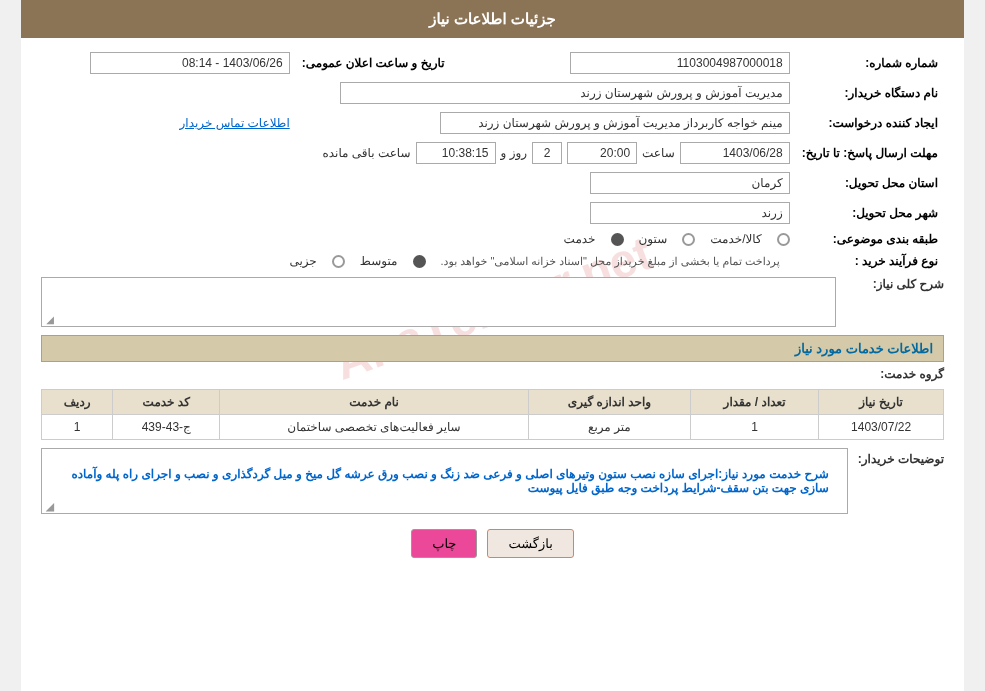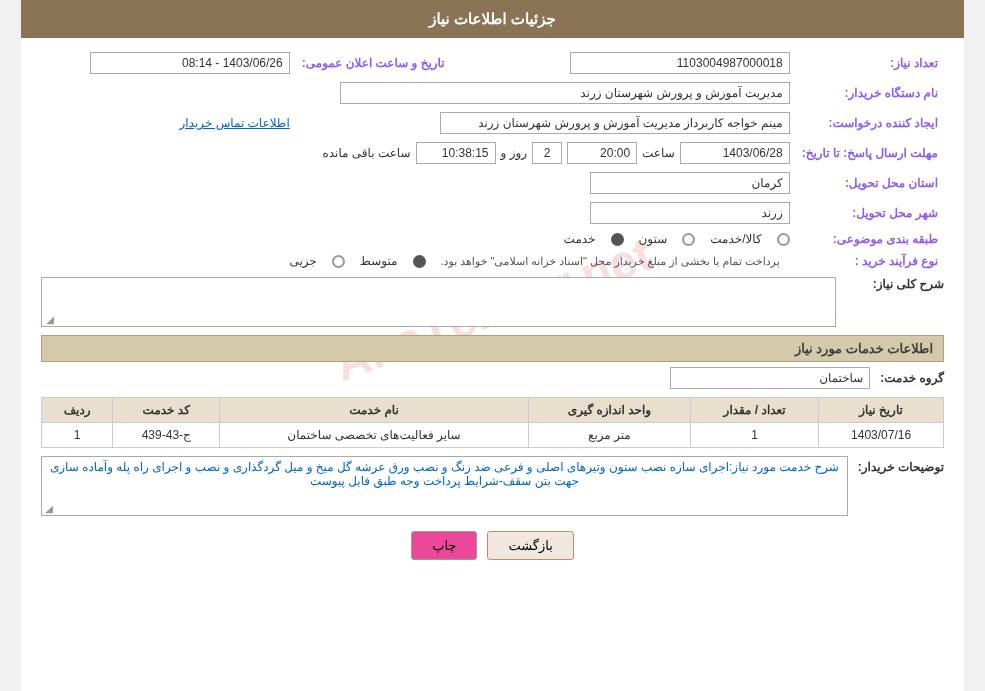--- a/index.html
+++ b/index.html
@@ -28,37 +28,37 @@
       padding: 10px 20px;
     }
     
     .section-header {
       background: #d4c9a8;
       border: 1px solid #b0a080;
       padding: 5px 10px;
       font-weight: bold;
       font-size: 13px;
       margin: 8px 0 5px 0;
-      color: #404040;
+      color: #0369a1;
     }
     
     .info-table {
       width: 100%;
       border-collapse: collapse;
       margin-bottom: 5px;
     }
     .info-table td {
       padding: 4px 6px;
       vertical-align: middle;
     }
     .label-cell {
       text-align: right;
       font-weight: bold;
       white-space: nowrap;
-      color: #8b5cf6;
+      color: #000000;
       width: 130px;
     }
     .value-cell {
       text-align: right;
     }
     .input-box {
       border: 1px solid #aaa;
       background: #fff;
       padding: 3px 6px;
       display: inline-block;
@@ -168,27 +168,28 @@
     }
     .notes-label {
       font-weight: bold;
       white-space: nowrap;
       padding-top: 4px;
       min-width: 80px;
     }
     .notes-box {
       border: 1px solid #aaa;
       background: #fff;
-      padding: 3px;
+      padding: 18px;
       min-height: 60px;
       flex: 1;
-      text-align: center;
+      text-align: right;
       direction: rtl;
       color: #0066cc;
       position: relative;
+      font-weight: bold;
     }
     
     .button-row {
       display: flex;
       justify-content: center;
       gap: 10px;
       margin: 15px 0 10px 0;
     }
     .btn {
       padding: 6px 20px;
@@ -246,21 +247,21 @@
     <span>جزئیات اطلاعات نیاز</span>
   </div>
 
   <div class="main-content watermark-area">
     <div class="watermark">AnaТender.net</div>
     <div class="content-z">
 
       <table class="info-table">
         <tbody>
             <tr>
-          <td class="label-cell">تعداد نیاز:</td>
+          <td class="label-cell">شماره شماره:</td>
           <td class="value-cell" style="width:300px;">
             <div class="input-box" style="width:220px;">1103004987000018</div>
           </td>
           <td class="label-cell" style="text-align:left; width:200px;">تاریخ و ساعت اعلان عمومی:</td>
           <td class="value-cell">
             <div class="input-box" style="width:200px;">1403/06/26 - 08:14</div>
           </td>
         </tr>
 
         <tr>
@@ -352,37 +353,36 @@
         <span style="font-weight:bold; white-space:nowrap; min-width:100px;">شرح کلی نیاز:</span>
         <div class="desc-box">
           <span class="resize-handle">◢</span>
         </div>
       </div>
 
       <div class="section-header">اطلاعات خدمات مورد نیاز</div>
 
       <div class="group-row">
         <span style="font-weight:bold; white-space:nowrap;">گروه خدمت:</span>
-        <div class="input-box" style="width:200px;">ساختمان</div>
       </div>
 
       <table class="service-table">
         <thead>
           <tr>
             <th>تاریخ نیاز</th>
             <th>تعداد / مقدار</th>
             <th>واحد اندازه گیری</th>
             <th>نام خدمت</th>
             <th>کد خدمت</th>
             <th>ردیف</th>
           </tr>
         </thead>
         <tbody id="service-tbody">
         <tr>
-              <td>1403/07/16</td>
+              <td>1403/07/22</td>
               <td>1</td>
               <td>متر مربع</td>
               <td>سایر فعالیت‌های تخصصی ساختمان</td>
               <td>ج-43-439</td>
               <td>1</td>
             </tr>
           </tbody>
       </table>
 
       <div class="notes-container">

